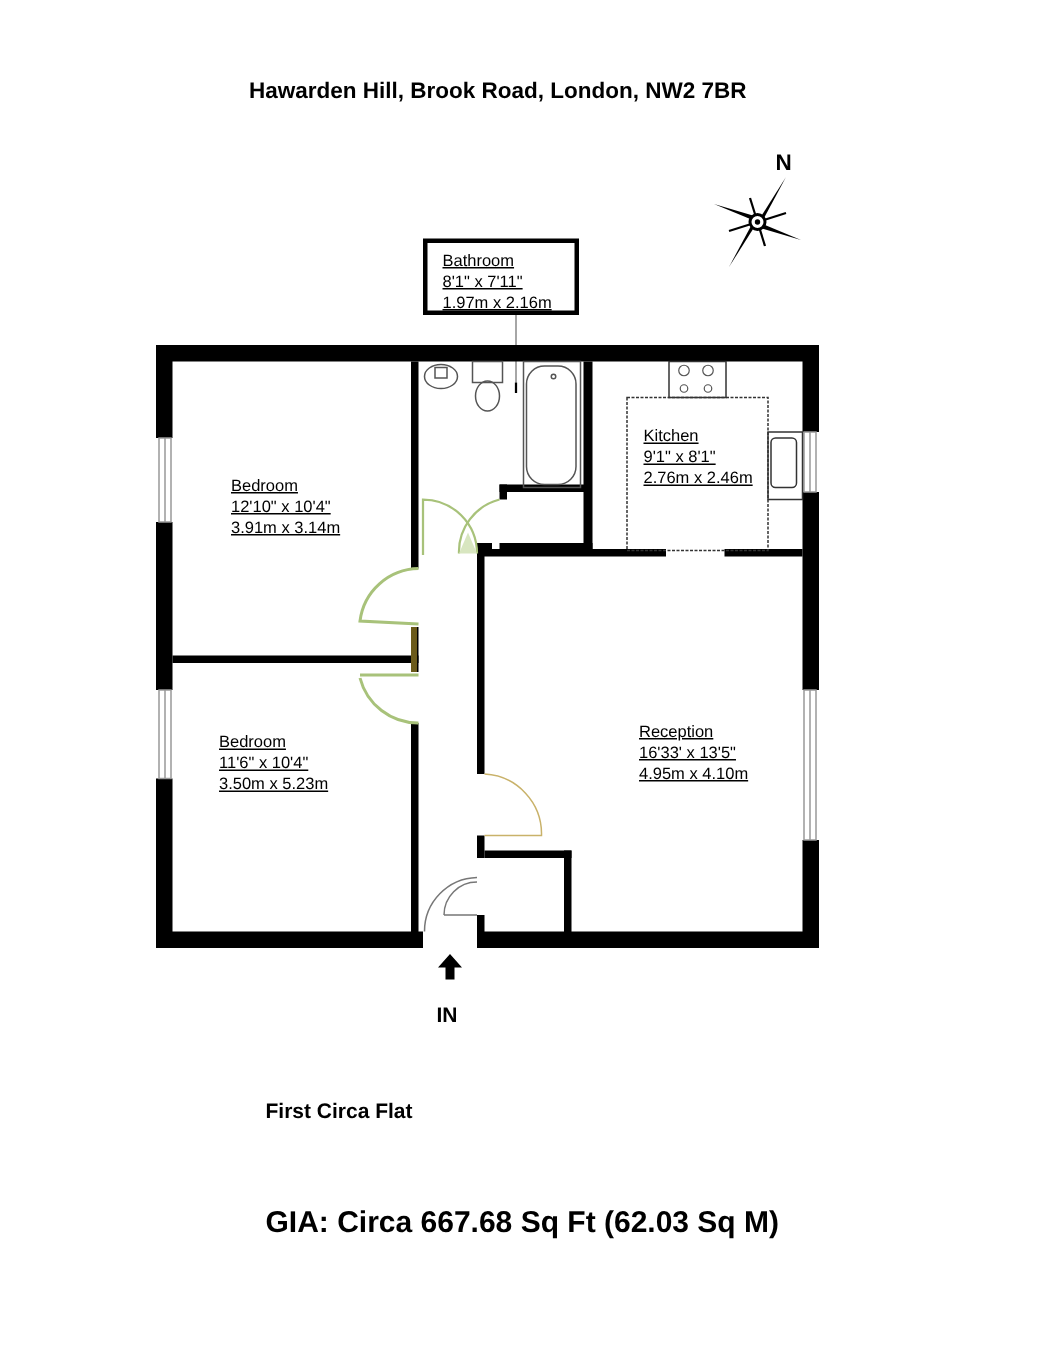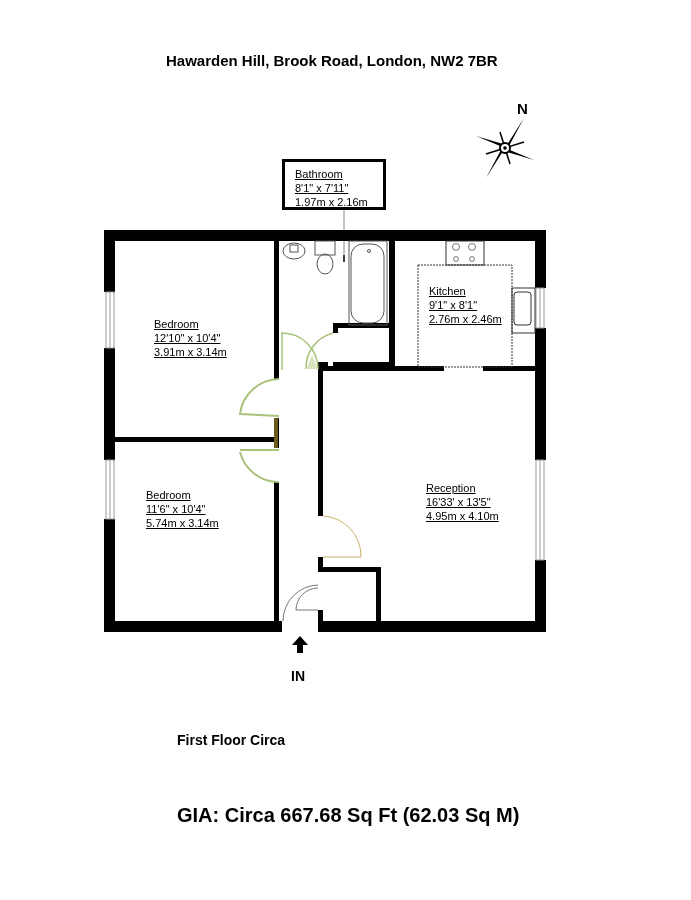--- a/index.html
+++ b/index.html
@@ -155,25 +155,25 @@
 
 <div class="abs label" style="left:154px; top:317px;">
   <span>Bedroom</span>
   <span>12'10" x 10'4"</span>
   <span>3.91m x 3.14m</span>
 </div>
 
 <div class="abs label" style="left:146px; top:488px;">
   <span>Bedroom</span>
   <span>11'6" x 10'4"</span>
-  <span>5.74m x 3.14m</span>
+  <span>3.50m x 5.23m</span>
 </div>
 
 <div class="abs label" style="left:406px; top:481px;margin-left:20px;">
   <span>Reception</span>
   <span>16'33' x 13'5"</span>
   <span>4.95m x 4.10m</span>
 </div>
 
 <div class="abs in-label">IN</div>
 
-<div class="abs floor">First Floor Circa</div>
+<div class="abs floor">First Circa Flat</div>
 <div class="abs gia">GIA: Circa 667.68 Sq Ft  (62.03 Sq M)</div>
 
 </body></html>

